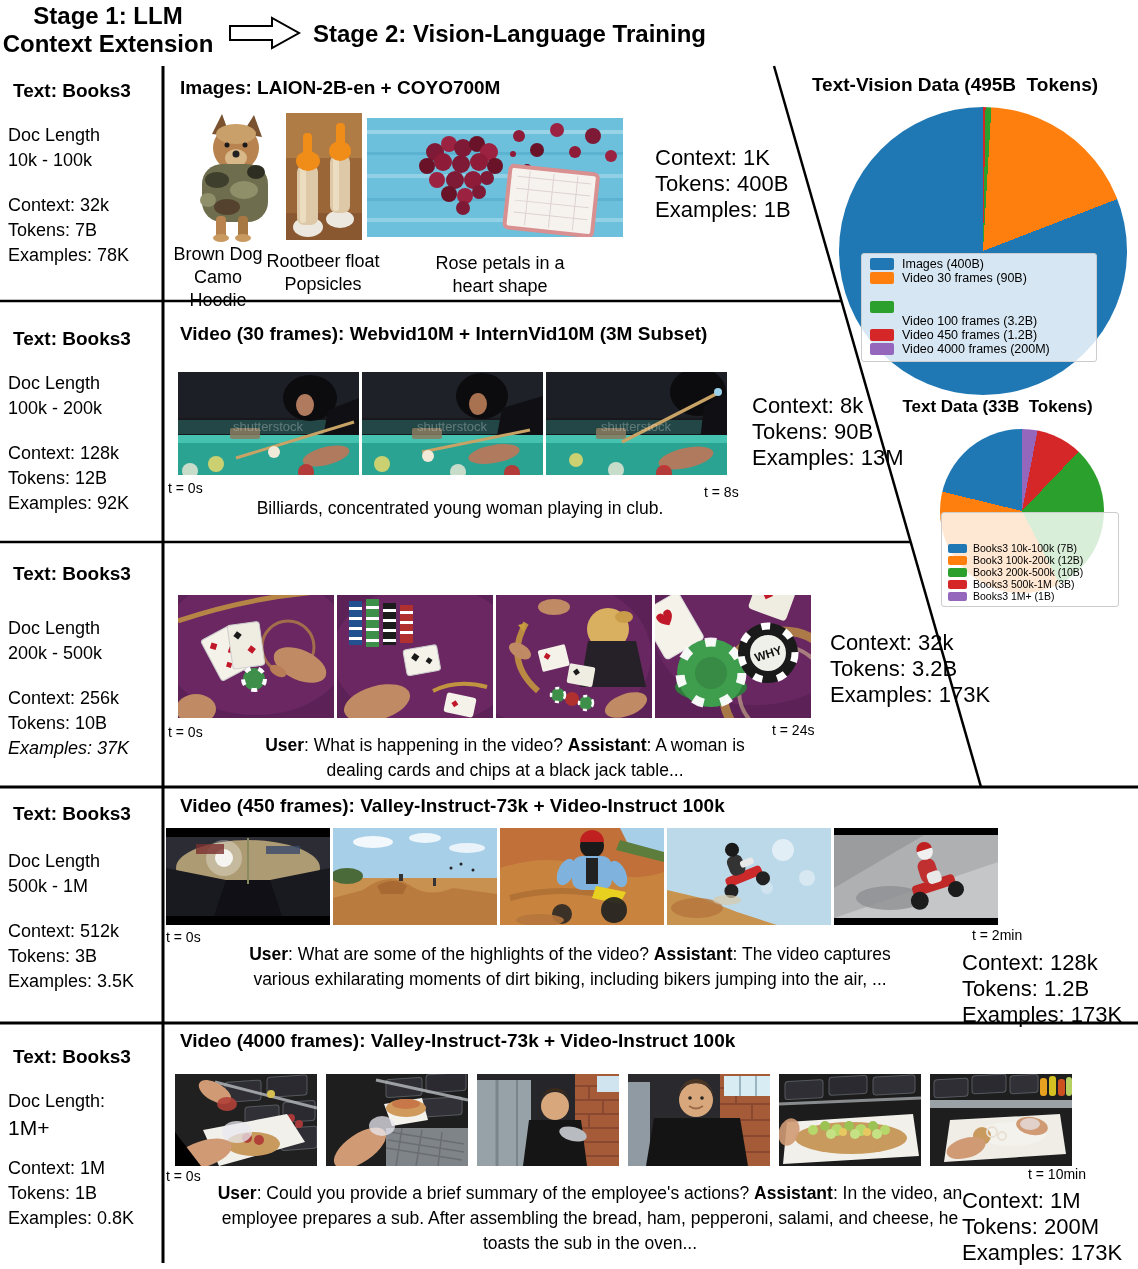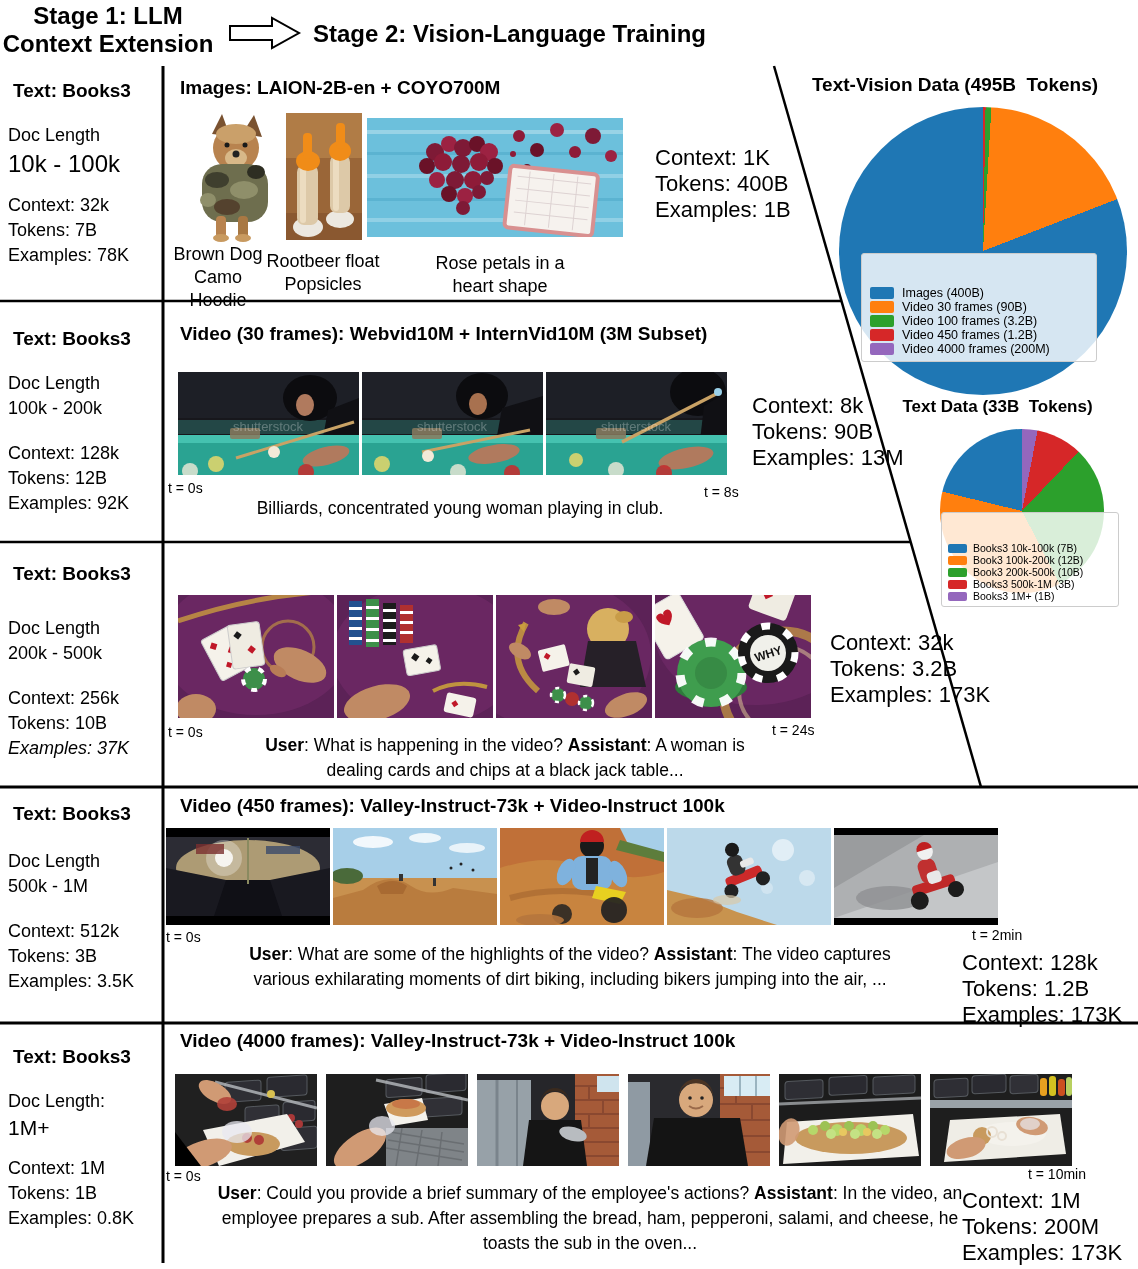--- a/index.html
+++ b/index.html
@@ -43,21 +43,21 @@
   <div class="stage" style="left:0px;top:30px;width:216px;text-align:center;">Context Extension</div>
   <svg class="abs" style="left:228px;top:16px;" width="74" height="34" viewBox="0 0 74 34">
     <polygon points="2,10 44,10 44,2 71,17 44,32 44,24 2,24" fill="#fff" stroke="#000" stroke-width="2"></polygon>
   </svg>
   <div class="stage" style="left:313px;top:20px;">Stage 2: Vision-Language Training</div>
 
   <div>
 
     <div class="abs lefttitle" style="left:13px;top:80px;">Text: Books3</div>
     <div class="abs" style="left:8px;top:125px;font-size:18px;">Doc Length</div>
-    <div class="abs" style="left:8px;top:150px;font-size:24px;">10k - 100k</div>
+    <div class="abs" style="left:8px;top:150px;font-size:18px;">10k - 100k</div>
     <div class="abs" style="left:8px;top:195px;font-size:18px;">Context: 32k</div>
     <div class="abs" style="left:8px;top:220px;font-size:18px;">Tokens: 7B</div>
     <div class="abs" style="left:8px;top:245px;font-size:18px;">Examples: 78K</div>
 
     <div class="abs lefttitle" style="left:13px;top:328px;">Text: Books3</div>
     <div class="abs" style="left:8px;top:373px;font-size:18px;">Doc Length</div>
     <div class="abs" style="left:8px;top:398px;font-size:18px;">100k - 200k</div>
     <div class="abs" style="left:8px;top:443px;font-size:18px;">Context: 128k</div>
     <div class="abs" style="left:8px;top:468px;font-size:18px;">Tokens: 12B</div>
     <div class="abs" style="left:8px;top:493px;font-size:18px;">Examples: 92K</div>
@@ -669,21 +669,21 @@
     <div class="row">
         <span class="sw" style="width: 24px; height: 12px; margin-right: 8px; border-radius: 2px; background: rgb(31, 119, 180);"></span>
         <span style="font-size:12.5px;">Images (400B)</span>
       </div>
     <div class="row">
         <span class="sw" style="width: 24px; height: 12px; margin-right: 8px; border-radius: 2px; background: rgb(255, 127, 14);"></span>
         <span style="font-size:12.5px;">Video 30 frames (90B)</span>
       </div>
     <div class="row">
         <span class="sw" style="width: 24px; height: 12px; margin-right: 8px; border-radius: 2px; background: rgb(44, 160, 44);"></span>
-        <span style="font-size:12.5px;">Video 100 frames (3.2B)</span>
+        <span style="font-size:12.5px;margin-top:29px;">Video 100 frames (3.2B)</span>
       </div>
     <div class="row">
         <span class="sw" style="width: 24px; height: 12px; margin-right: 8px; border-radius: 2px; background: rgb(214, 39, 40);"></span>
         <span style="font-size:12.5px;">Video 450 frames (1.2B)</span>
       </div>
     <div class="row">
         <span class="sw" style="width: 24px; height: 12px; margin-right: 8px; border-radius: 2px; background: rgb(148, 103, 189);"></span>
         <span style="font-size:12.5px;">Video 4000 frames (200M)</span>
       </div>
   </div>

